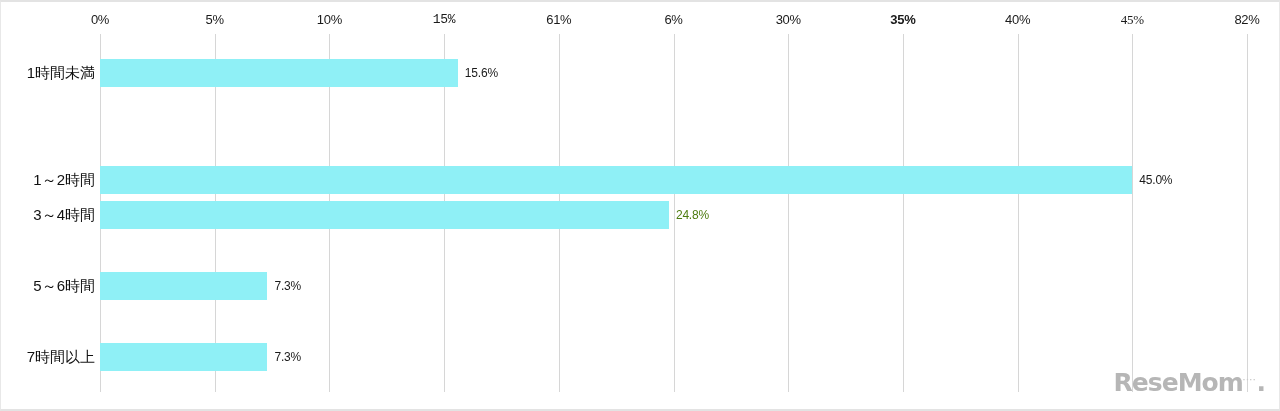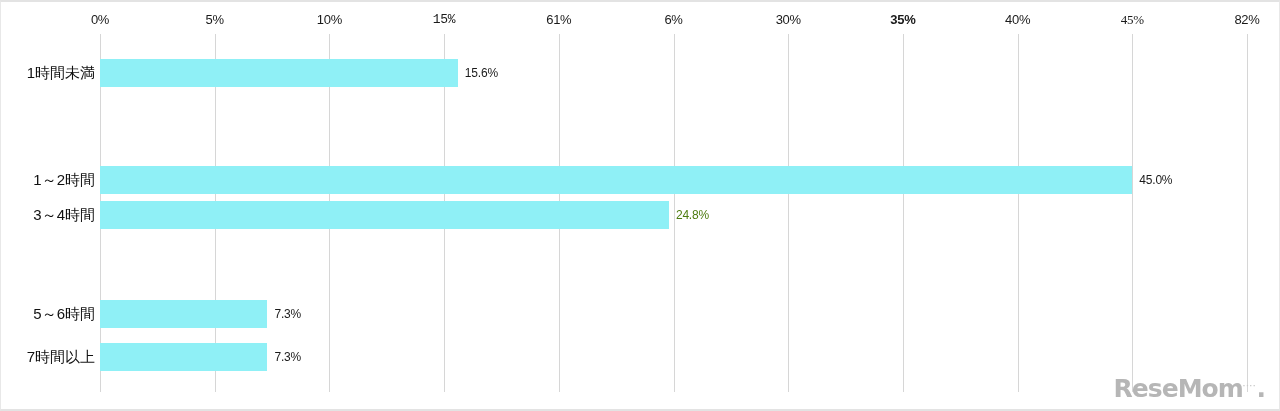--- a/index.html
+++ b/index.html
@@ -99,21 +99,21 @@
     color: #1a1a1a;
     white-space: nowrap;
     padding-left: 7px;
     letter-spacing: -0.2px;
   }
 
   
   .watermark {
     position: absolute;
     right: 14px;
-    bottom: 6px;
+    bottom: 12px;
     font-size: 25px;
     font-weight: bold;
     color: #b6b6b6;
     letter-spacing: -1px;
     font-family: "DejaVu Sans", sans-serif;
     user-select: none;
   }
   .watermark .dots {
     font-size: 7px;
     vertical-align: super;
@@ -163,21 +163,21 @@
       <div class="row" style="top: 96px; margin-top: 36px;">
         <div class="cat-label">1～2時間</div>
         <div class="bar" style="left: 99px; width: 1032.3px; background: rgb(143, 240, 246);"></div>
         <div class="bar-value" style="left: 1131.3px; color: rgb(26, 26, 26); text-align: center;">45.0%</div>
       </div>
       <div class="row" style="top: 167px;">
         <div class="cat-label">3～4時間</div>
         <div class="bar" style="left: 99px; width: 568.912px; background: rgb(143, 240, 246);"></div>
         <div class="bar-value" style="left: 667.912px; color: #4d7c0f;">24.8%</div>
       </div>
-      <div class="row" style="top: 238px; margin-top: 28px;">
+      <div class="row" style="top: 238px;">
         <div class="cat-label">5～6時間</div>
         <div class="bar" style="left: 99px; width: 167.462px; background: rgb(143, 240, 246);"></div>
         <div class="bar-value" style="left: 266.462px; color: rgb(26, 26, 26);">7.3%</div>
       </div>
       <div class="row" style="top: 309px;">
         <div class="cat-label">7時間以上</div>
         <div class="bar" style="left: 99px; width: 167.462px; background: rgb(143, 240, 246);"></div>
         <div class="bar-value" style="left: 266.462px; color: rgb(26, 26, 26);">7.3%</div>
       </div>
     </div>

